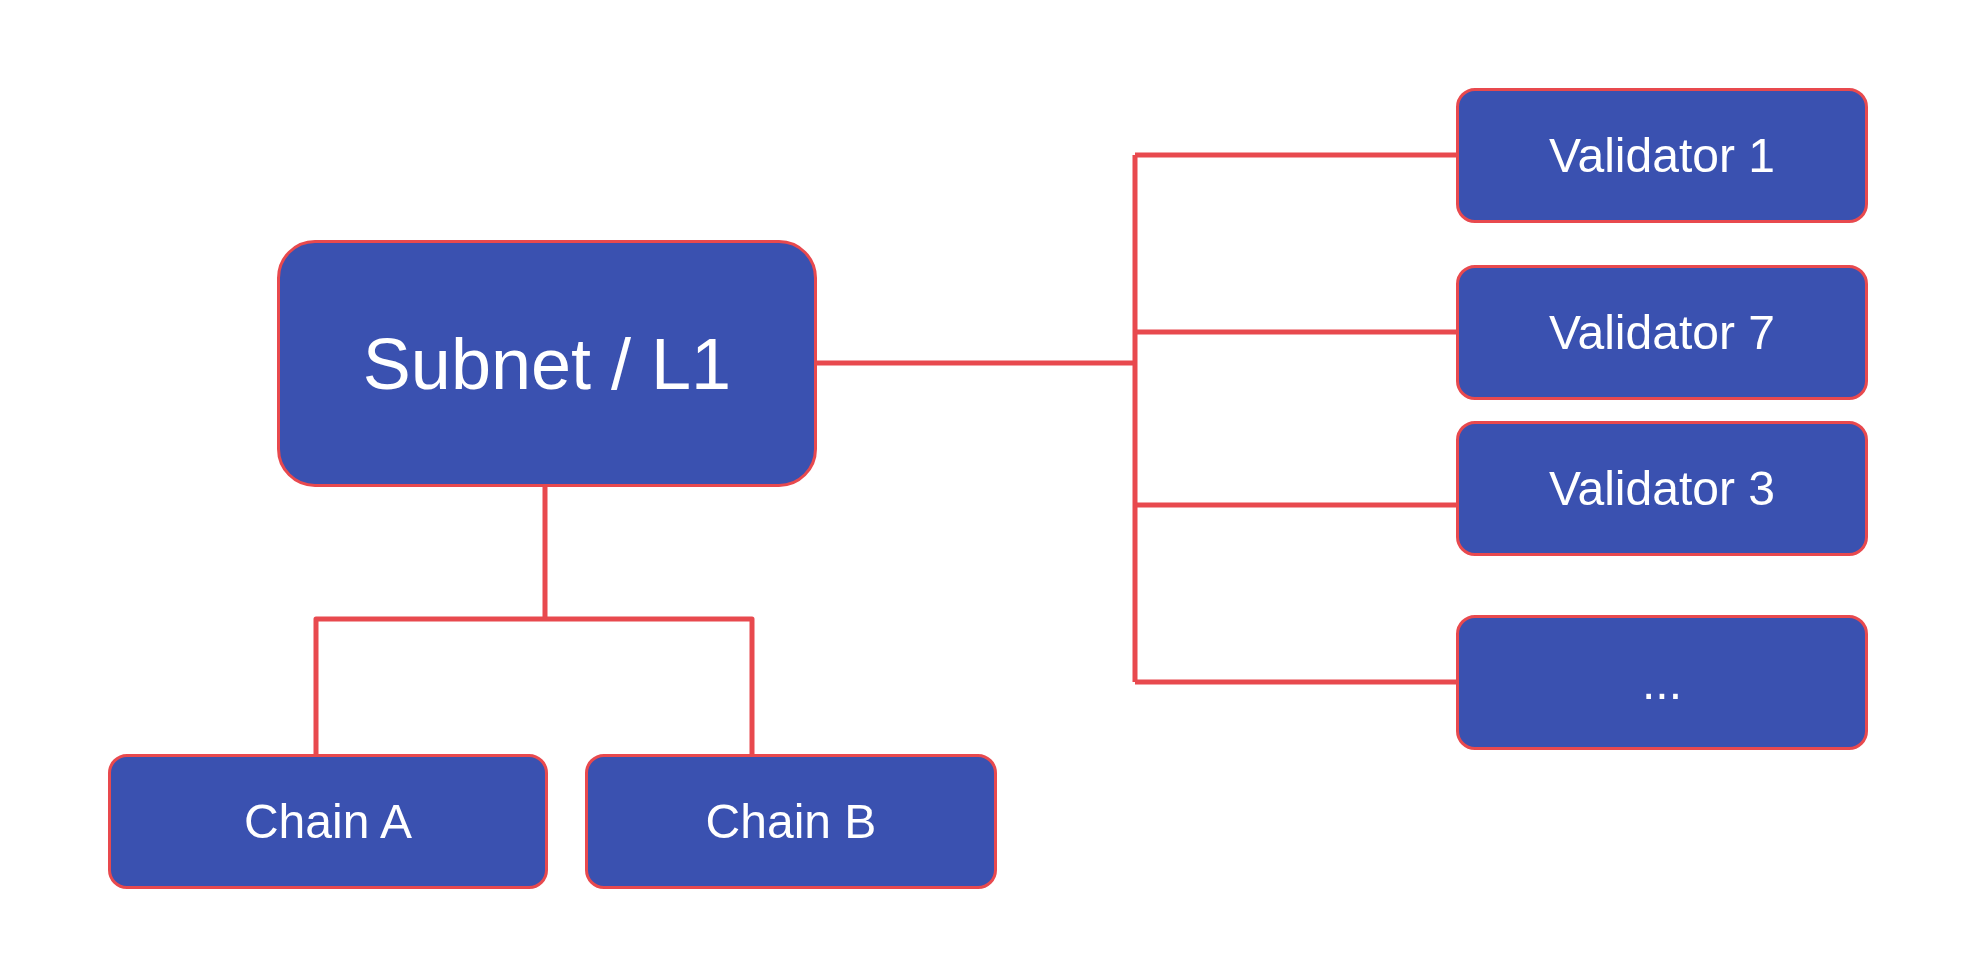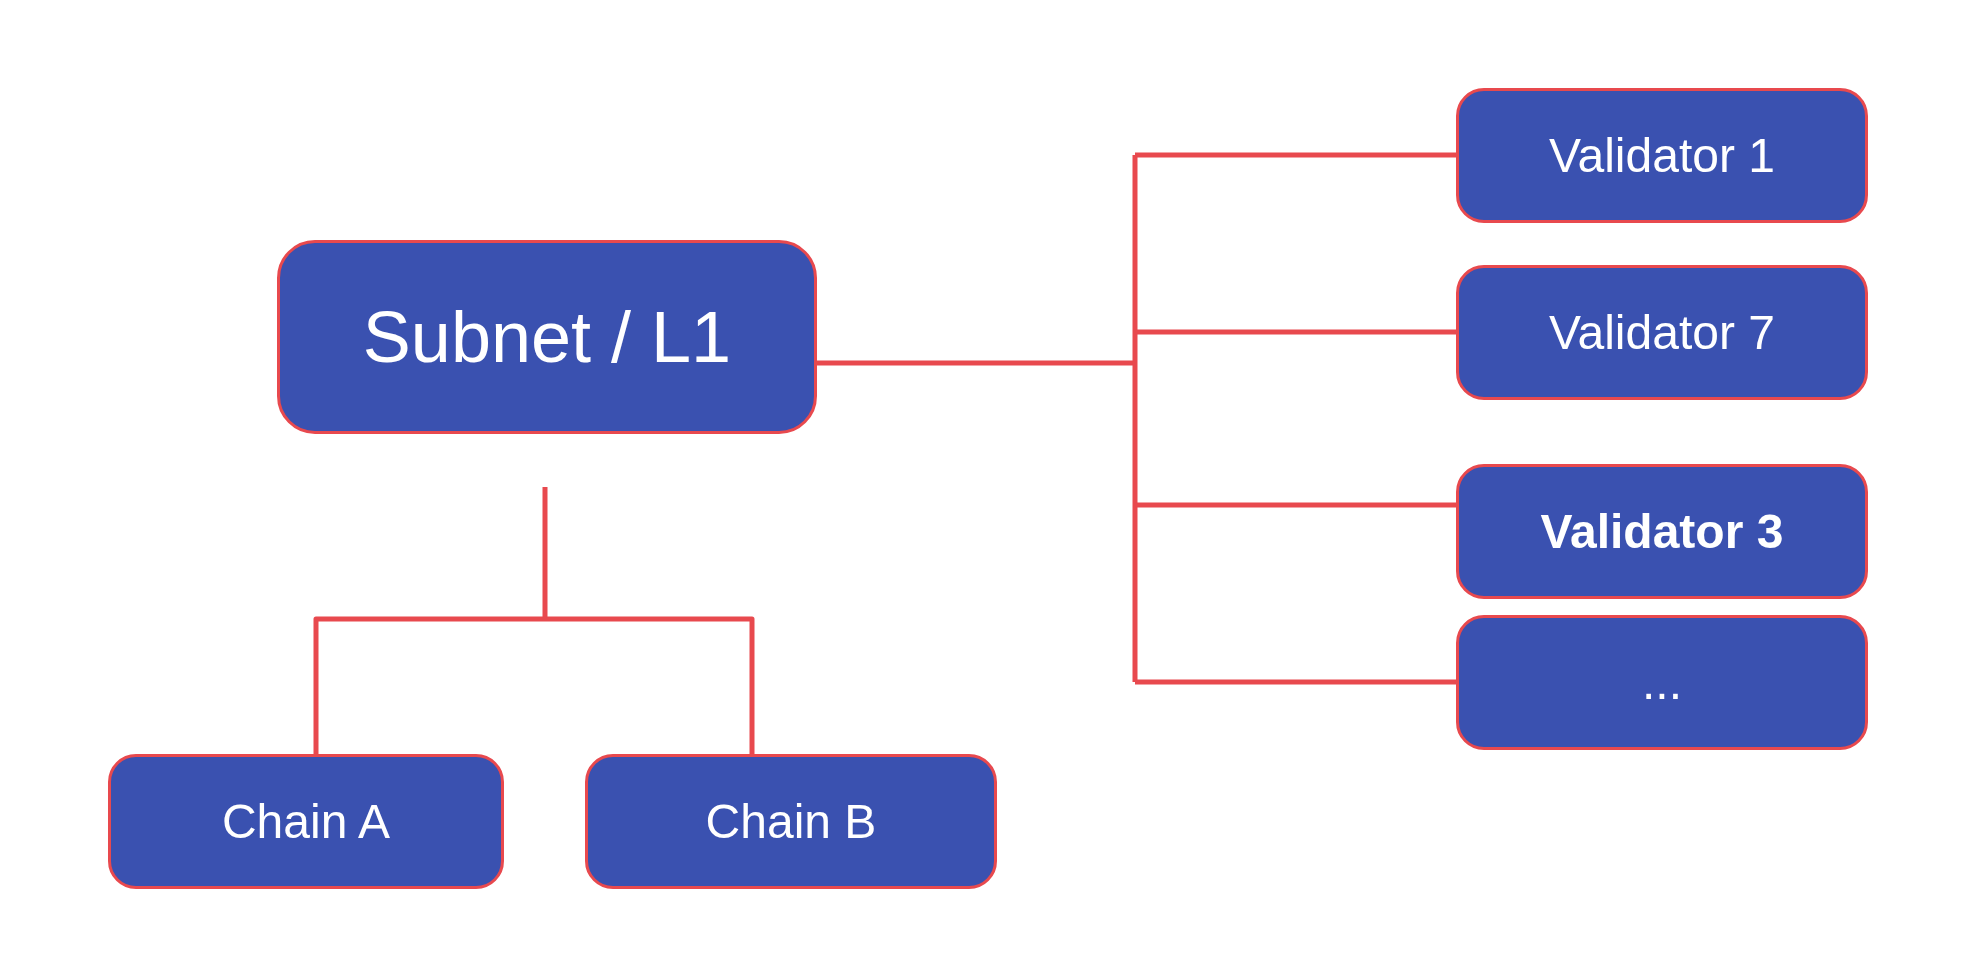--- a/index.html
+++ b/index.html
@@ -36,34 +36,34 @@
     border: 3px solid var(--color-line, #E8494E);
     color: var(--color-text, #ffffff);
     display: flex;
     align-items: center;
     justify-content: center;
     text-align: center;
     line-height: 1;
   }
   .node-subnet {
     left: 277px; top: 240px;
-    width: 540px; height: 194px;
+    width: 540px; height: 247px;
     border-radius: 38px;
     font-size: 72px;
   }
   .node-small {
     width: 412px; height: 135px;
-    border-radius: 28px;
+    border-radius: 19px;
     font-size: 48px;
   }
   .node-validator-1 { left: 1456px; top: 88px;  }
   .node-validator-2 { left: 1456px; top: 265px; }
-  .node-validator-3 { left: 1456px; top: 464px; font-weight: bold; }
+  .node-validator-3 { left: 1456px; top: 421px; }
   .node-validators-more { left: 1456px; top: 615px; }
-  .node-chain-a { left: 108px; top: 754px; width: 396px; }
+  .node-chain-a { left: 108px; top: 754px; width: 440px; }
   .node-chain-b { left: 585px; top: 754px; justify-content: center; }
 </style>
 </head>
 <body>
 
 <div class="diagram">
 
   <svg class="connectors" viewBox="0 0 1972 960" xmlns="http://www.w3.org/2000/svg" aria-hidden="true">
 
     <path d="M 817 363 H 1135"></path>

